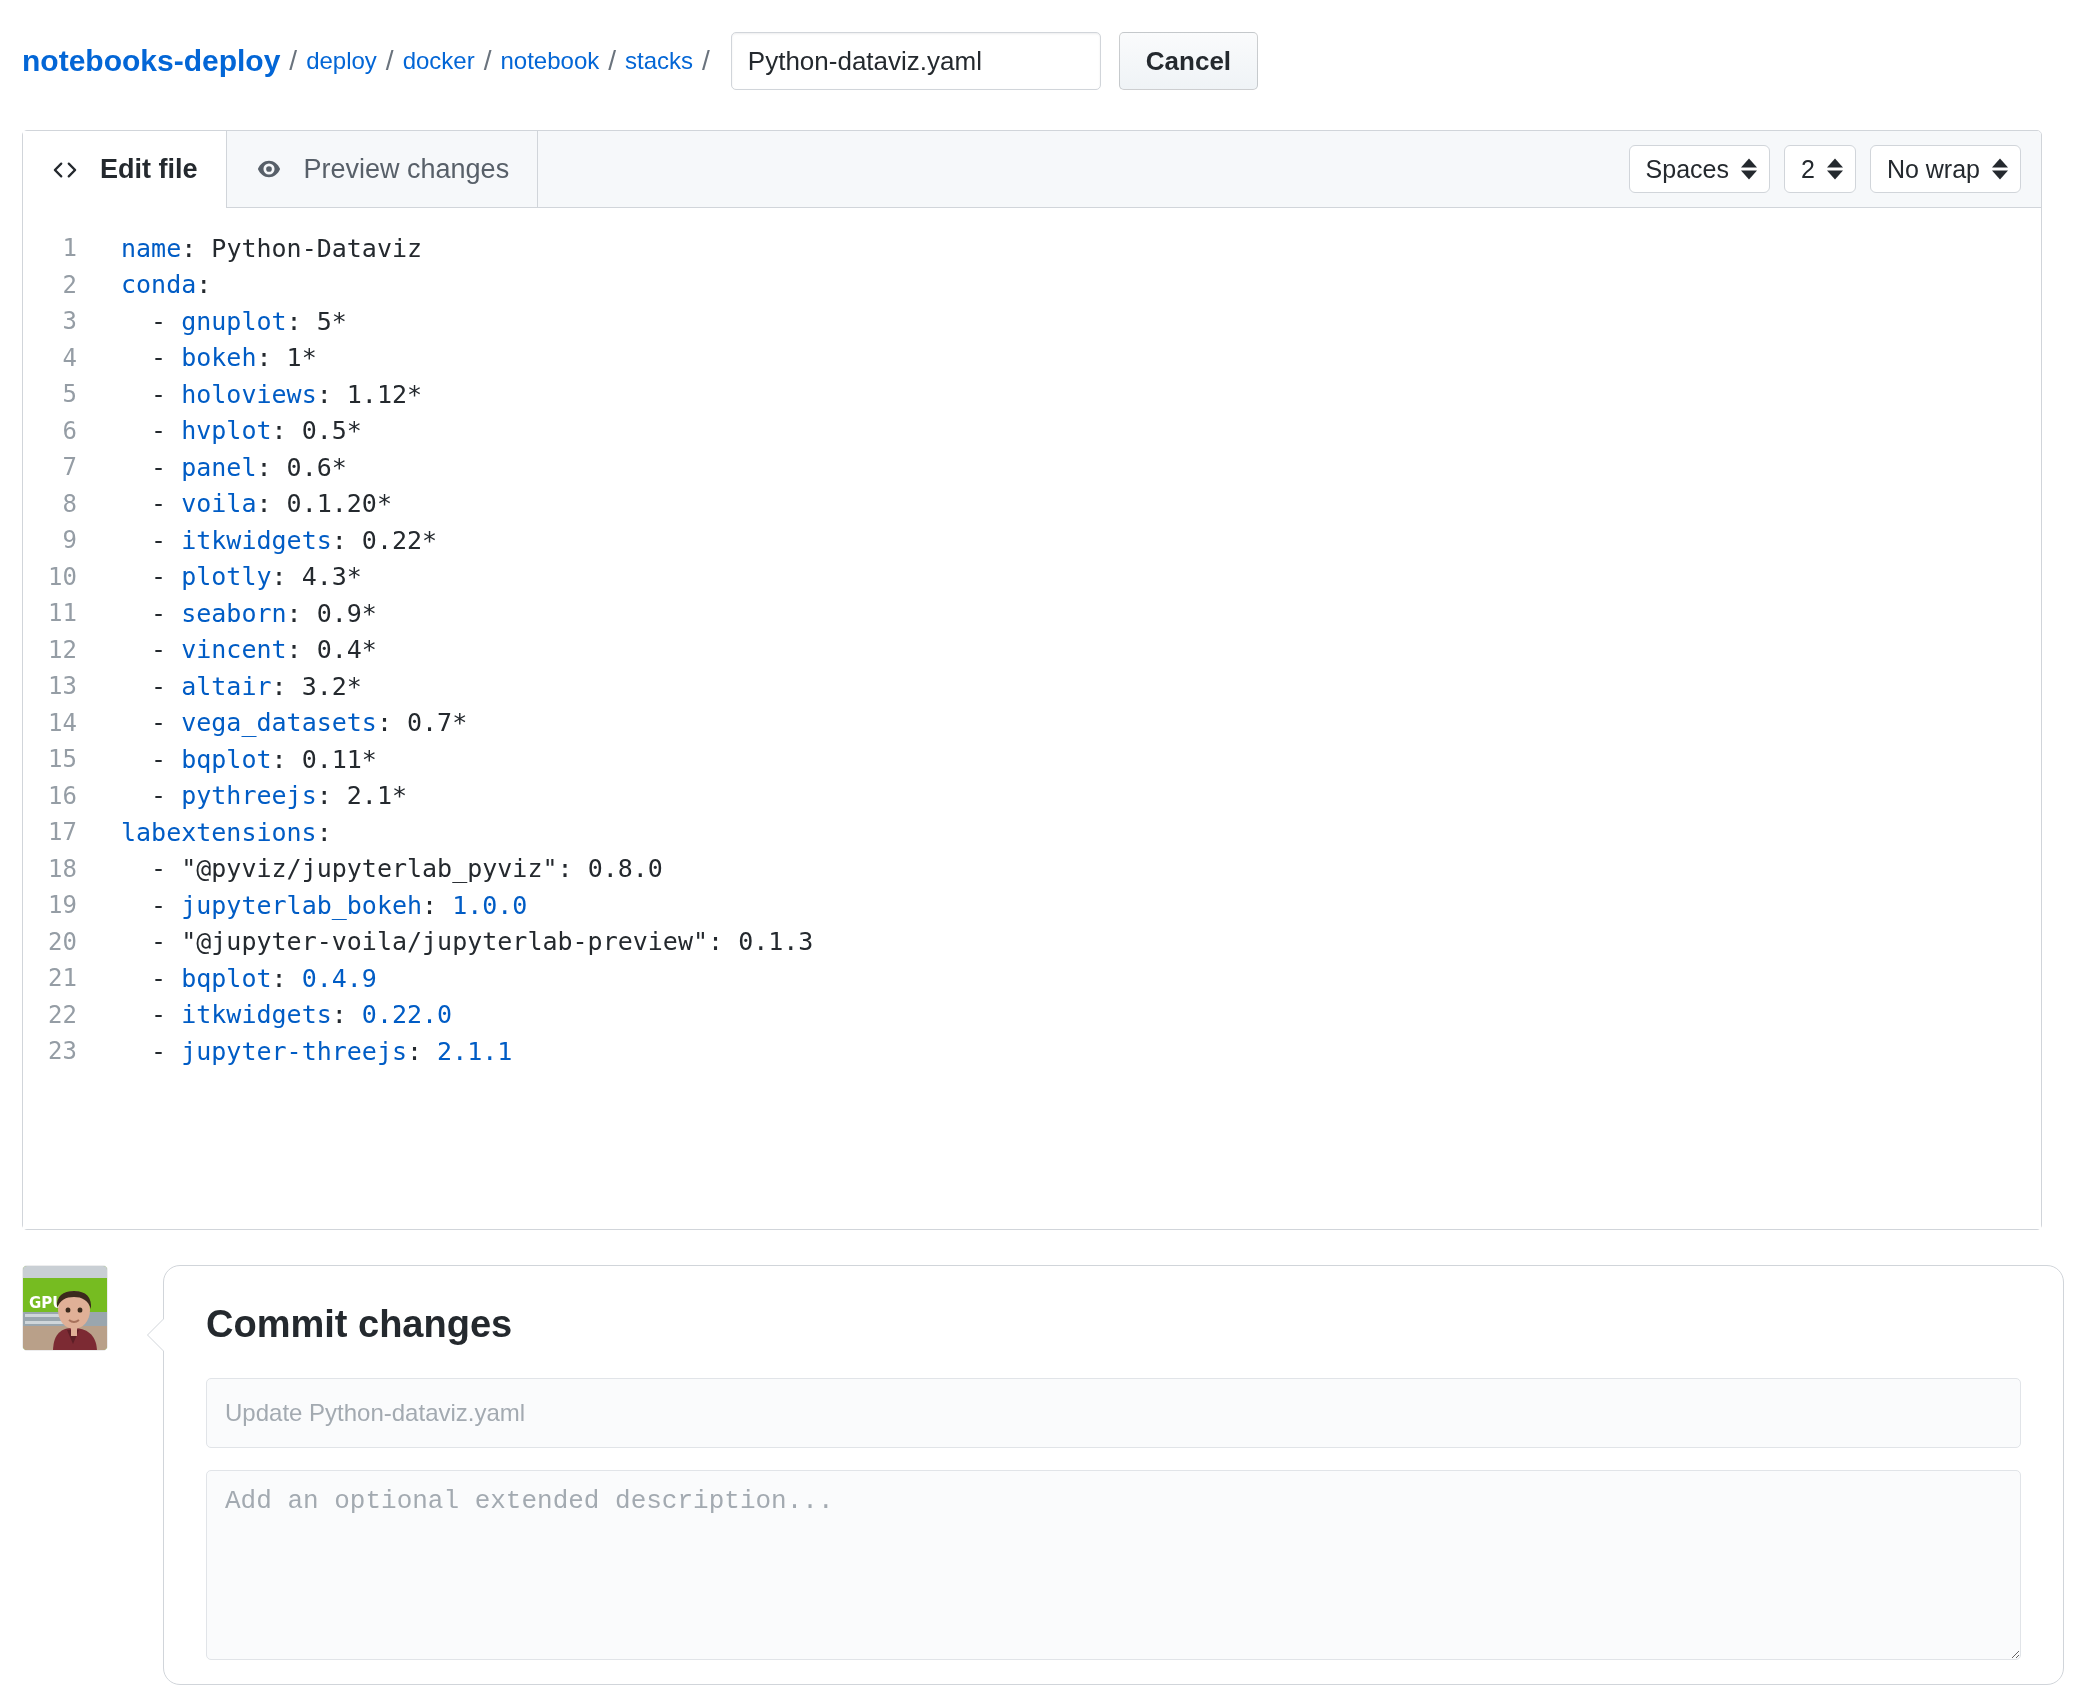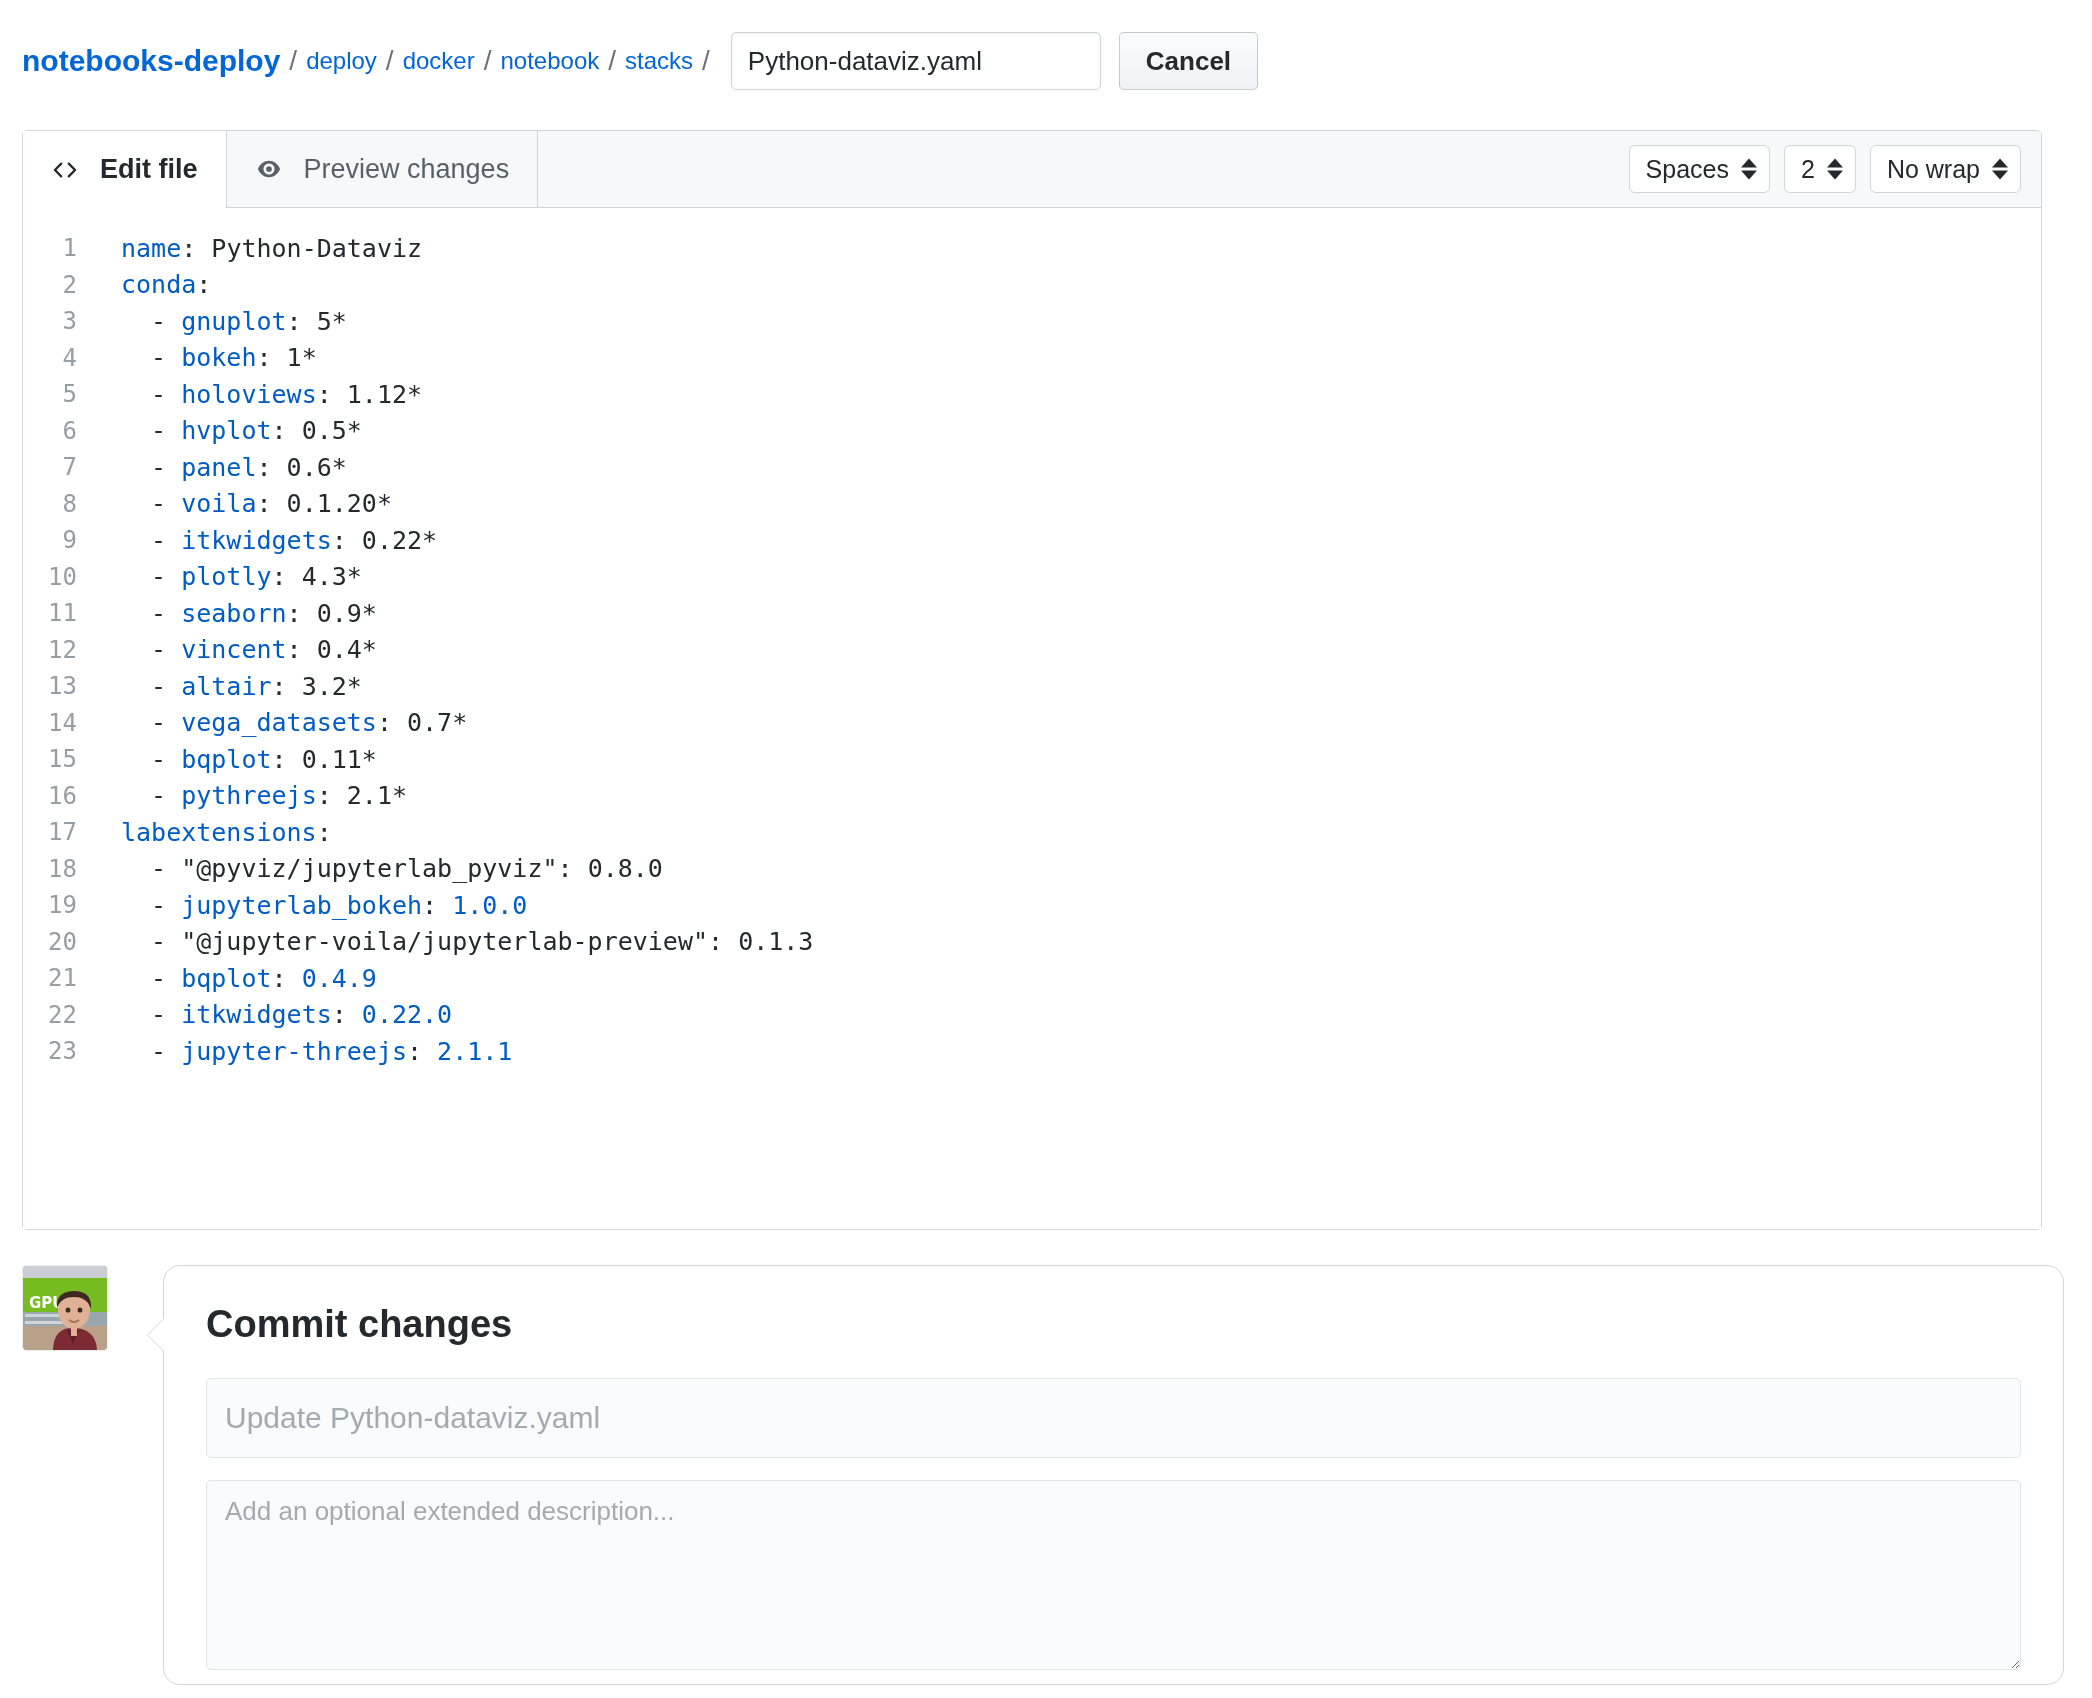--- a/index.html
+++ b/index.html
@@ -255,40 +255,40 @@
     font-size: 38px;
     font-weight: bold;
     color: #24292e;
     margin: 0 0 32px 0;
     line-height: 1.1;
   }
   .commit-input {
     display: block;
     width: 100%;
     box-sizing: border-box;
-    height: 80px;
+    height: 70px;
     padding: 0 18px;
-    font-size: 30px;
+    font-size: 24px;
     font-family: "Liberation Sans", sans-serif;
     color: #24292e;
     background: #fafbfc;
     border: 1px solid #e1e4e8;
     border-radius: 5px;
     outline: none;
   }
   .commit-input::placeholder { color: #a3aab1; }
   .commit-textarea {
     display: block;
     margin-top: 22px;
     width: 100%;
     box-sizing: border-box;
     height: 190px;
     padding: 14px 18px;
     font-size: 26px;
-    font-family: Liberation Sans, sans-serif;
+    font-family: Liberation Mono, monospace;
     color: #24292e;
     background: #fafbfc;
     border: 1px solid #e1e4e8;
     border-radius: 5px;
     outline: none;
     resize: vertical;
     line-height: 1.3;
   }
   .commit-textarea::placeholder { color: #a3aab1; }
 </style>

